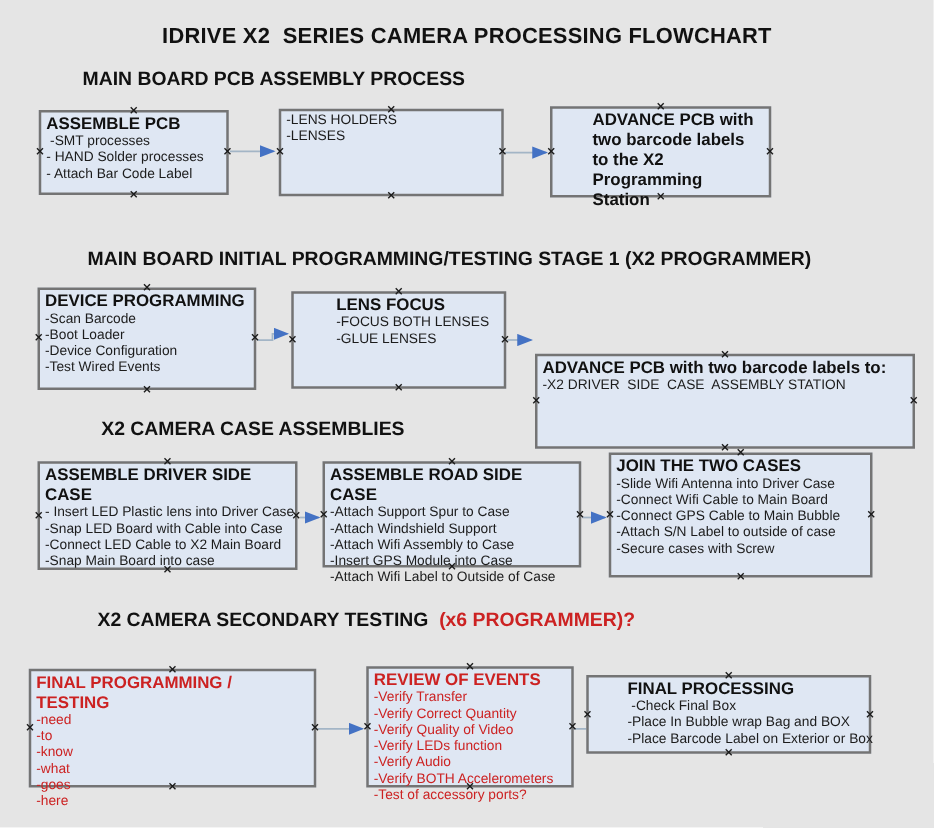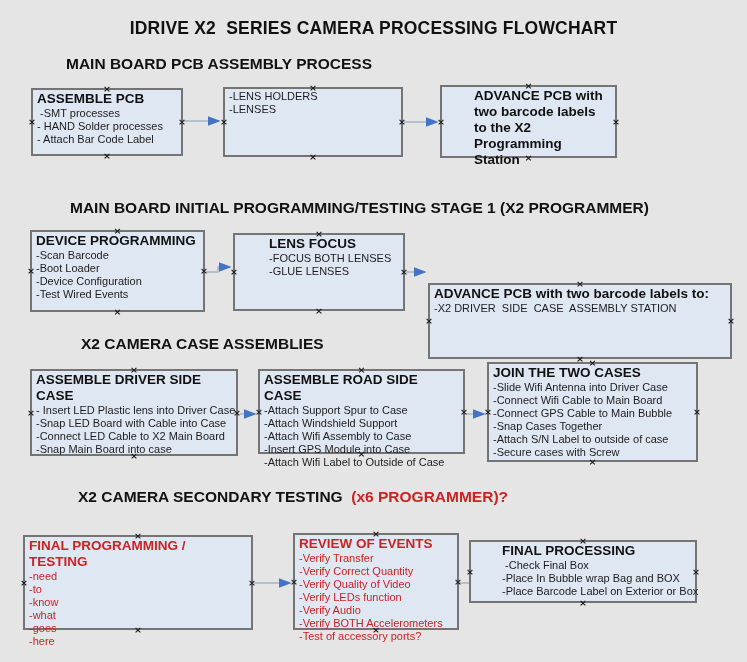--- a/index.html
+++ b/index.html
@@ -150,21 +150,20 @@
       <span class="cp cp-bottom">×</span>
       <span class="cp cp-left">×</span>
       <span class="cp cp-right">×</span>
     </div>
 
   <div class="box" style="left:487px;top:362px;width:211px;height:100px;">
     <div class="box-title">JOIN THE TWO CASES</div>
     <div class="box-item">-Slide Wifi Antenna into Driver Case</div>
     <div class="box-item">-Connect Wifi Cable to Main Board</div>
     <div class="box-item">-Connect GPS Cable to Main Bubble</div>
-    <div class="box-item">-Snap Cases Together</div>
     <div class="box-item">-Attach S/N Label to outside of case</div>
     <div class="box-item">-Secure cases with Screw</div>
   <span class="cp cp-top">×</span>
       <span class="cp cp-bottom">×</span>
       <span class="cp cp-left">×</span>
       <span class="cp cp-right">×</span>
     </div>
 
   <div class="section-heading" style="left:30px;top:488px;"><span>X2 CAMERA SECONDARY TESTING</span><span class="red-part">  (x6 PROGRAMMER)?</span></div>
 

